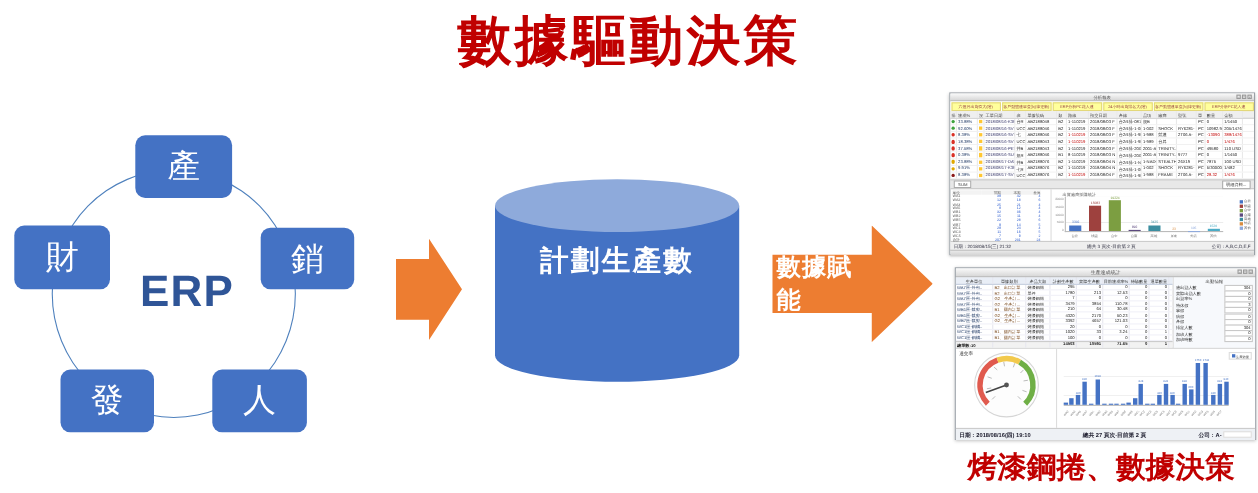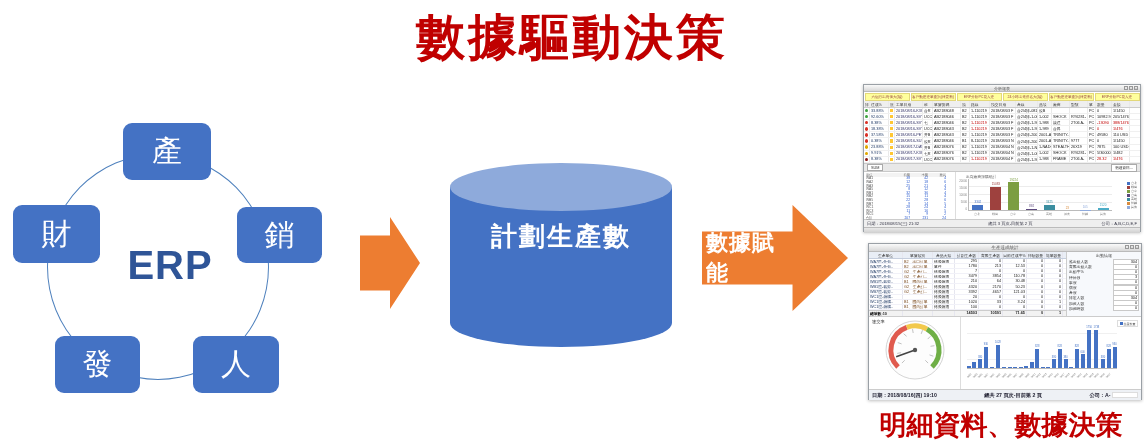--- a/index.html
+++ b/index.html
@@ -937,14 +937,14 @@
     <div class="statusbar">
       <span>日期：2018/08/16(四) 19:10</span>
       <span>總共 27 頁次-目前第 2 頁</span>
       <span>
         <span>公司：A-</span>
         <span class="redact"></span>
       </span>
     </div>
   </div>
 
-  <div class="caption">明細資料、數據決策</div>
+  <div class="caption">烤漆鋼捲、數據決策</div>
 </div>
 
 </body></html>

